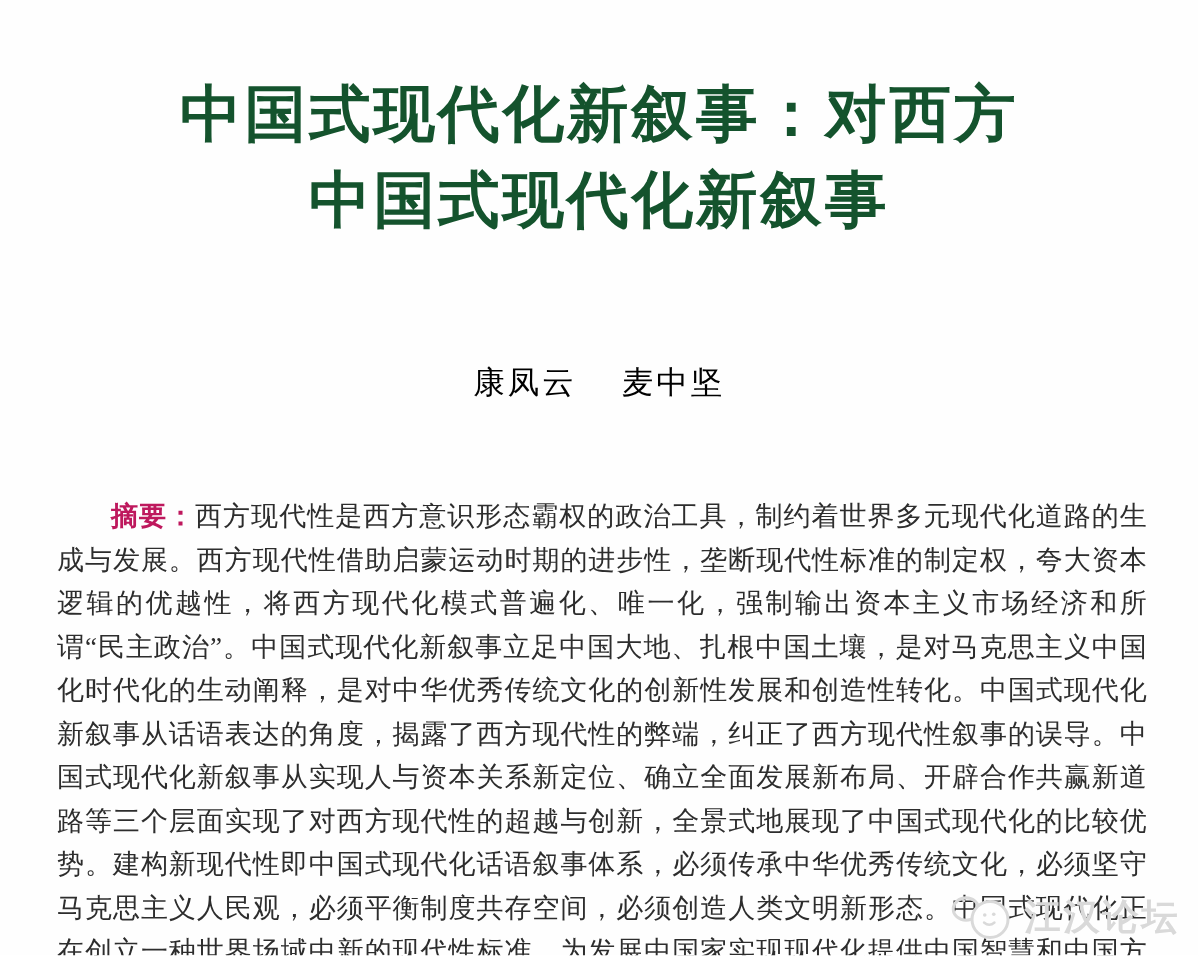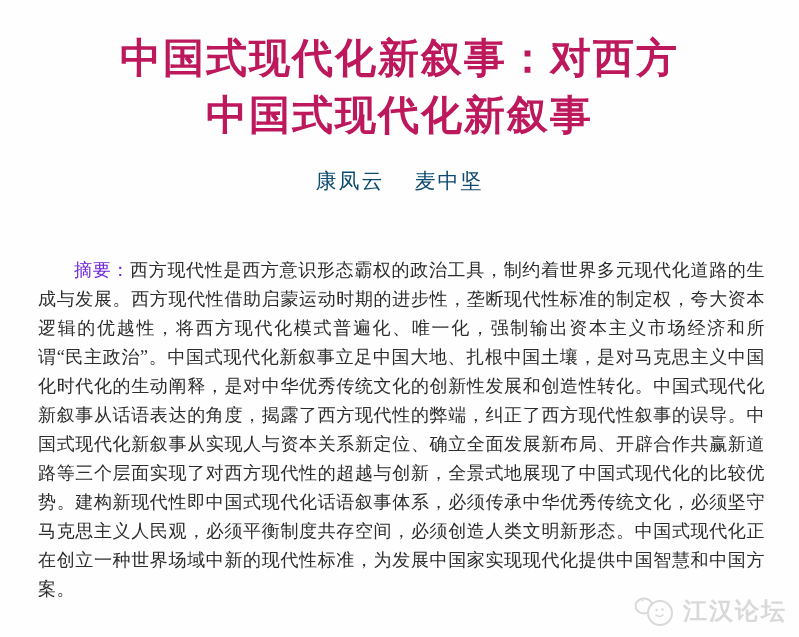--- a/index.html
+++ b/index.html
@@ -10,55 +10,55 @@
   .page {
     position: relative;
     width: 799px;
     height: 637px;
     background: #fefefe;
     overflow: hidden;
     font-family: "Liberation Serif", "DejaVu Serif", serif;
   }
   .title {
     margin: 0;
-    padding-top: 30px;
+    padding-top: 48px;
     text-align: center;
     font-size: 41px;
     font-weight: bold;
-    color: #be185d;
+    color: #14532d;
     line-height: 57px;
     letter-spacing: 2px;
   }
   .title-line {
     display: block;
   }
   .authors {
-    margin-top: 24px;
+    margin-top: 80px;
     text-align: center;
     font-size: 21px;
-    color: #0c4a6e;
+    color: #000000;
     line-height: 26px;
     letter-spacing: 2px;
   }
   .author-first {
     margin-right: 30px;
   }
   .abstract {
     margin: 62px 34px 0 38px;
     font-size: 18px;
     line-height: 29px;
     color: #2d2d2d;
     text-align: justify;
     text-justify: inter-ideograph;
     text-indent: 2em;
     letter-spacing: 0.5px;
   }
   .abstract-label {
-    font-weight: normal;
-    color: #6d28d9;
+    font-weight: bold;
+    color: #be185d;
   }
   .watermark {
     position: absolute;
     right: 12px;
     bottom: 10px;
     display: flex;
     align-items: center;
     gap: 6px;
     color: #d9d9d9;
     font-size: 24px;

